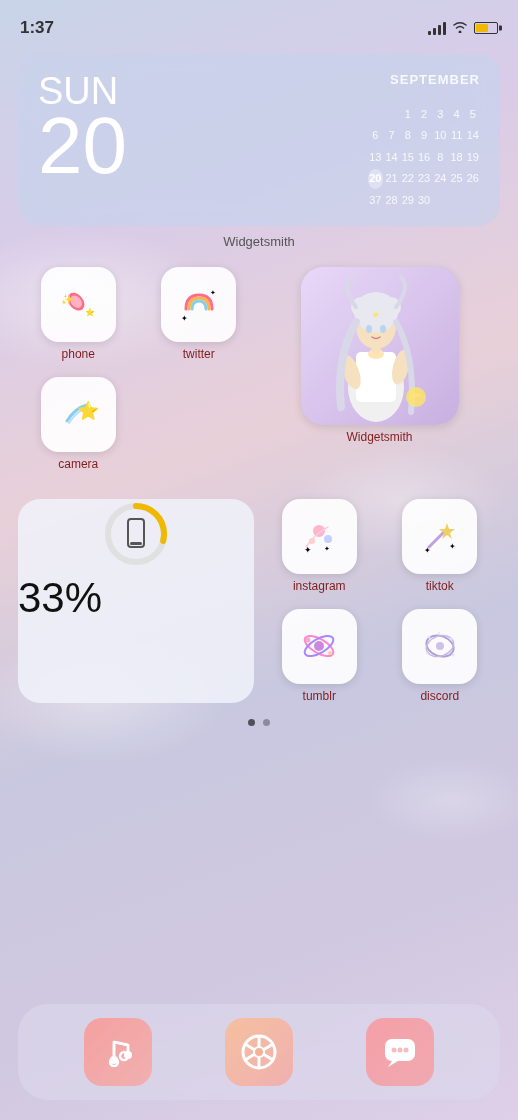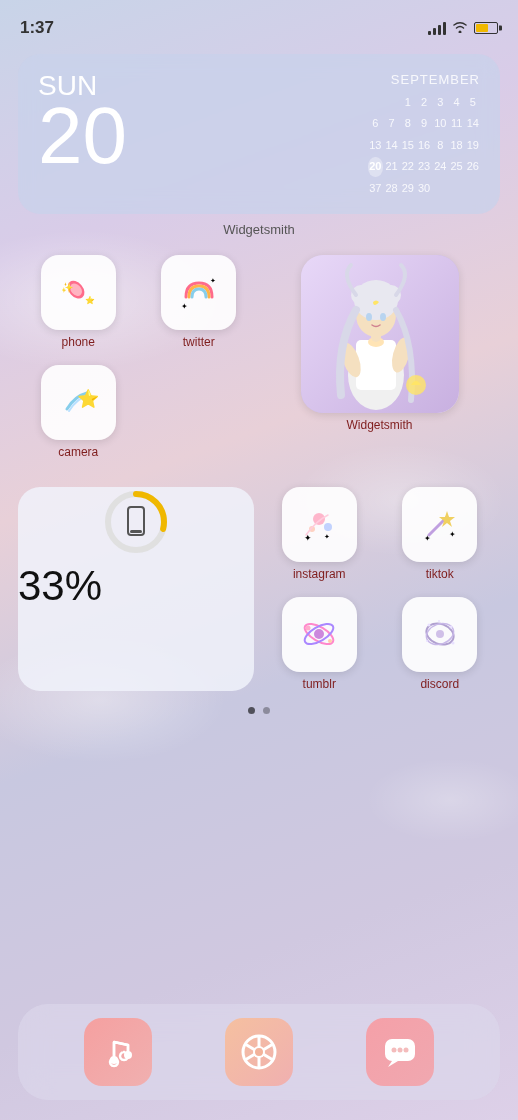--- a/index.html
+++ b/index.html
@@ -101,41 +101,41 @@
       border-radius: 22px;
       padding: 18px 20px 16px;
       backdrop-filter: blur(10px);
     }
     .cal-top {
       display: flex;
       justify-content: space-between;
       align-items: flex-start;
     }
     .cal-day-name {
-      font-size: 28px;
+      font-size: 38px;
       font-weight: 300;
       color: #fff;
       line-height: 1;
     }
     .cal-date-big {
       font-size: 80px;
       font-weight: 300;
       color: #fff;
       line-height: 1;
       margin-top: -4px;
     }
     .cal-right {
       text-align: right;
     }
     .cal-month {
       font-size: 13px;
-      font-weight: 400;
+      font-weight: 700;
       color: rgba(255,255,255,0.85);
       letter-spacing: 1px;
-      margin-bottom: 6px;
+      margin-bottom: 18px;
     }
     .cal-grid {
       display: grid;
       grid-template-columns: repeat(7, 1fr);
       gap: 2px;
       text-align: center;
     }
     .cal-cell {
       font-size: 11px;
       color: rgba(255,255,255,0.85);

